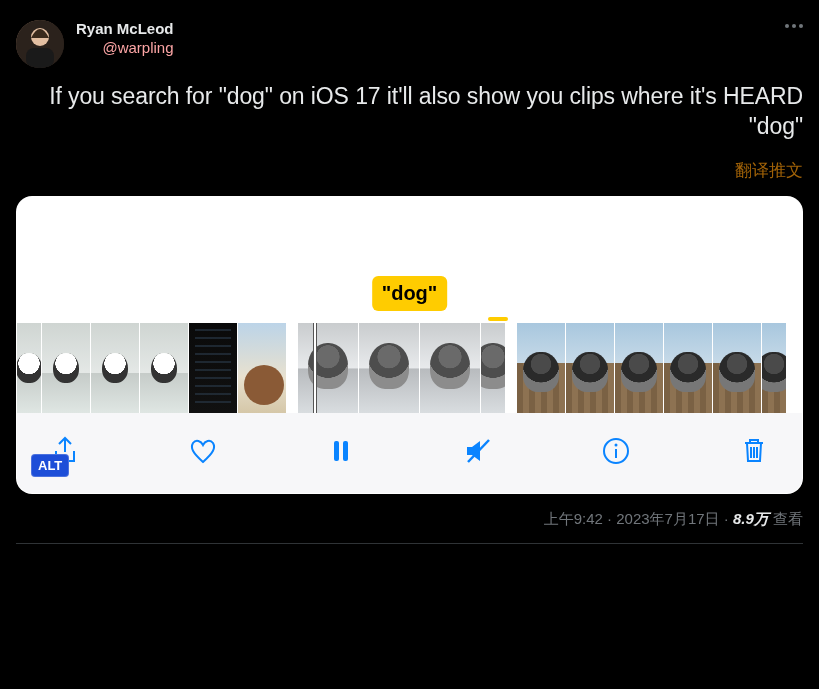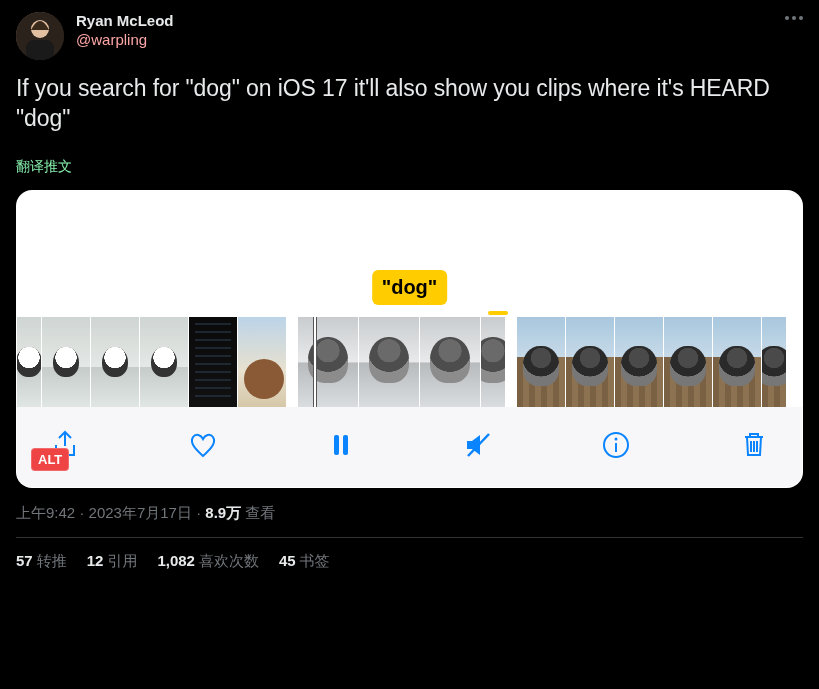--- a/index.html
+++ b/index.html
@@ -5,21 +5,22 @@
   * { box-sizing: border-box; margin: 0; padding: 0; }
   body {
     background: #000;
     font-family: -apple-system, BlinkMacSystemFont, "Segoe UI", Helvetica, Arial, sans-serif;
     color: #e7e9ea;
     width: 819px;
     height: 689px;
     overflow: hidden;
   }
   .tweet {
-    padding: 12px 16px 0 16px;
+    padding: 20px 16px 0 16px;
+    text-align: right;
   }
   .header {
     display: flex;
     align-items: flex-start;
   }
   .avatar {
     width: 48px;
     height: 48px;
     border-radius: 50%;
     background: linear-gradient(135deg,#b08a6f 0%, #3a2a22 60%, #1a1412 100%);
@@ -54,23 +55,23 @@
     width: 4px; height: 4px; border-radius: 50%; background: #71767b;
   }
   .body-text {
     margin-top: 14px;
     font-size: 23px;
     line-height: 1.3;
     color: #e7e9ea;
     letter-spacing: -0.1px;
   }
   .translate-link {
-    margin-top: 24px;
-    font-size: 14px;
-    color: #86efac;
+    margin-top: 17px;
+    font-size: 17px;
+    color: #a16207;
   }
   .media-card {
     margin-top: 14px;
     background: #fff;
     border-radius: 16px;
     overflow: hidden;
     border: 1px solid rgba(255,255,255,0.15);
     position: relative;
   }
   .media-top {
@@ -183,36 +184,37 @@
     height: 36px;
     display: flex;
     align-items: center;
     justify-content: center;
   }
   .tb-icon svg { width: 32px; height: 32px; stroke: #0a84ff; fill: none; stroke-width: 2; }
   .alt-badge {
     position: absolute;
     left: 14px;
     bottom: 16px;
-    background: #ef4444;
+    background: #1d4ed8;
     color: #fff;
     font-weight: 700;
     font-size: 13px;
     padding: 3px 6px;
     border-radius: 4px;
     border: 1px solid rgba(255,255,255,0.2);
   }
   .meta-line {
     margin-top: 16px;
     color: #71767b;
     font-size: 15px;
   }
   .meta-line .views-num {
     color: #e7e9ea;
     font-weight: 700;
+    font-style: italic;
   }
   .divider {
     height: 1px;
     background: #2f3336;
     margin-top: 14px;
   }
   .stats {
     display: flex;
     gap: 20px;
     padding: 14px 0 10px;
@@ -330,20 +332,14 @@
     <span> · </span>
     <span>2023年7月17日</span>
     <span> · </span>
     <span class="views-num">8.9万</span>
     <span> </span>
     <span>查看</span>
   </div>
 
   <div class="divider"></div>
 
-  <div class="stats">
-    <div><span class="num">57</span><span>转推</span></div>
-    <div><span class="num">12</span><span>引用</span></div>
-    <div><span class="num">1,082</span><span>喜欢次数</span></div>
-    <div><span class="num">45</span><span>书签</span></div>
-  </div>
 
 </div>
 
 </body></html>

